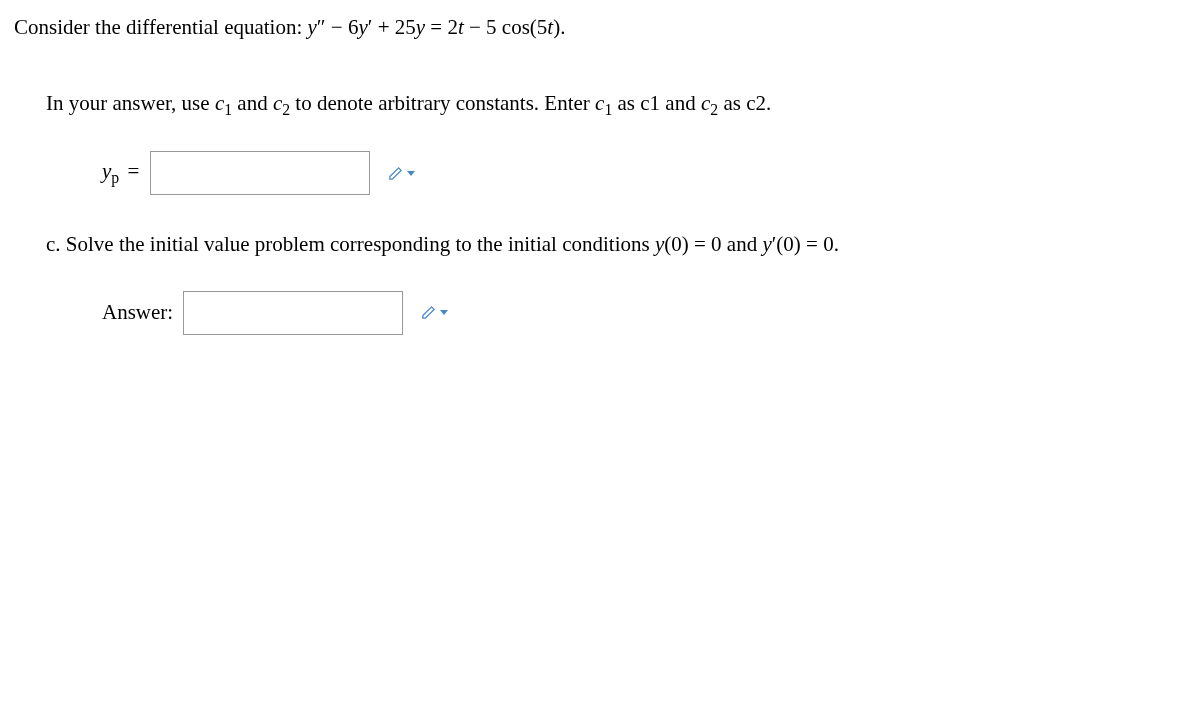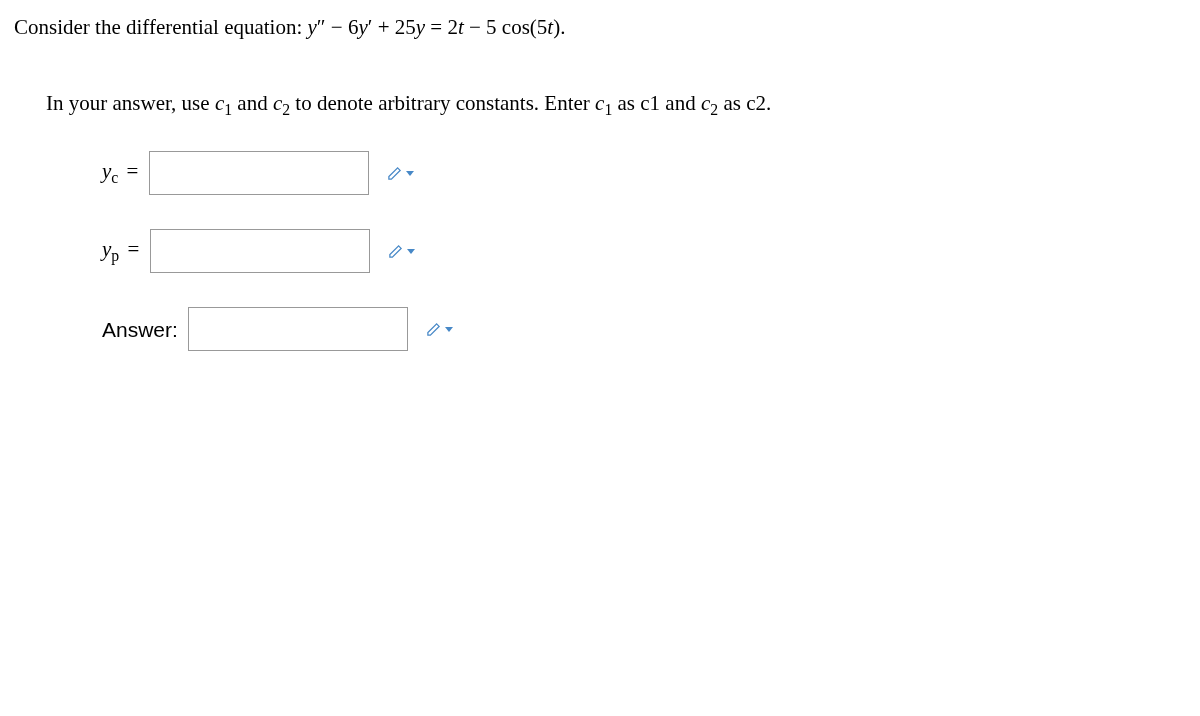--- a/index.html
+++ b/index.html
@@ -40,21 +40,21 @@
       margin-top: 30px;
       margin-bottom: 34px;
     }
     .answer-label {
       font-style: italic;
       margin-right: 8px;
       font-family: 'Times New Roman', serif;
     }
     .answer-label-plain {
       margin-right: 10px;
-      font-family: Liberation Sans, sans-serif;
+      font-family: Liberation Serif, serif;
     }
     .input-box {
       display: inline-flex;
       align-items: center;
       border: 1px solid #999;
       height: 44px;
       width: 220px;
       padding: 0 8px;
       background: #fff;
     }
@@ -110,36 +110,20 @@
   <span>Consider the differential equation:   </span>
   <span class="math">
     <span>y</span><span class="prime">″</span><span class="math-rm"> − 6</span><span>y</span><span class="prime">′</span><span class="math-rm"> + 25</span><span>y</span><span class="math-rm"> = 2</span><span>t</span><span class="math-rm"> − 5 cos(5</span><span>t</span><span class="math-rm">).</span>
   </span>
 </div>
 
 <div class="part">
   <div class="sub-text">
     <span>In your answer, use </span><span class="math"><span>c</span><sub>1</sub></span><span> and </span><span class="math"><span>c</span><sub>2</sub></span><span> to denote arbitrary constants. Enter </span><span class="math"><span>c</span><sub>1</sub></span><span> as c1 and </span><span class="math"><span>c</span><sub>2</sub></span><span> as c2.</span>
   </div>
-  <div class="answer-row">
-    <span class="answer-label">
-      <span>y</span><sub>c</sub><span class="equals"> =</span>
-    </span>
-    <span class="input-box">
-      <input class="input-field" type="text" style="">
-      <span class="edit-icon-wrap">
-        <span class="edit-icon">
-          <svg width="15" height="15" viewBox="0 0 24 24" fill="none" stroke="#4788c7" stroke-width="2">
-            <path d="M17 3l4 4L7 21H3v-4L17 3z"></path>
-          </svg>
-        </span>
-        <span class="dropdown-caret"></span>
-      </span>
-    </span>
-  </div>
 </div>
 
 <div class="part">
   <div class="answer-row">
     <span class="answer-label">
       <span>y</span><sub>p</sub><span class="equals"> =</span>
     </span>
     <span class="input-box">
       <input class="input-field" type="text" style="">
       <span class="edit-icon-wrap">
@@ -148,20 +132,26 @@
             <path d="M17 3l4 4L7 21H3v-4L17 3z"></path>
           </svg>
         </span>
         <span class="dropdown-caret"></span>
       </span>
     </span>
   </div>
 </div>
 
 <div class="part">
+  <div>
+    <span class="part-label">c. </span>
+    <span class="part-text">
+      <span>Solve the initial value problem corresponding to the initial conditions </span><span class="math"><span>y</span><span class="math-rm">(0) = 0</span></span><span> and </span><span class="math"><span>y</span><span class="prime">′</span><span class="math-rm">(0) = 0.</span></span>
+    </span>
+  </div>
   <div class="answer-row">
     <span class="answer-label-plain">Answer:</span>
     <span class="input-box">
       <input class="input-field" type="text" style="">
       <span class="edit-icon-wrap">
         <span class="edit-icon">
           <svg width="15" height="15" viewBox="0 0 24 24" fill="none" stroke="#4788c7" stroke-width="2">
             <path d="M17 3l4 4L7 21H3v-4L17 3z"></path>
           </svg>
         </span>

